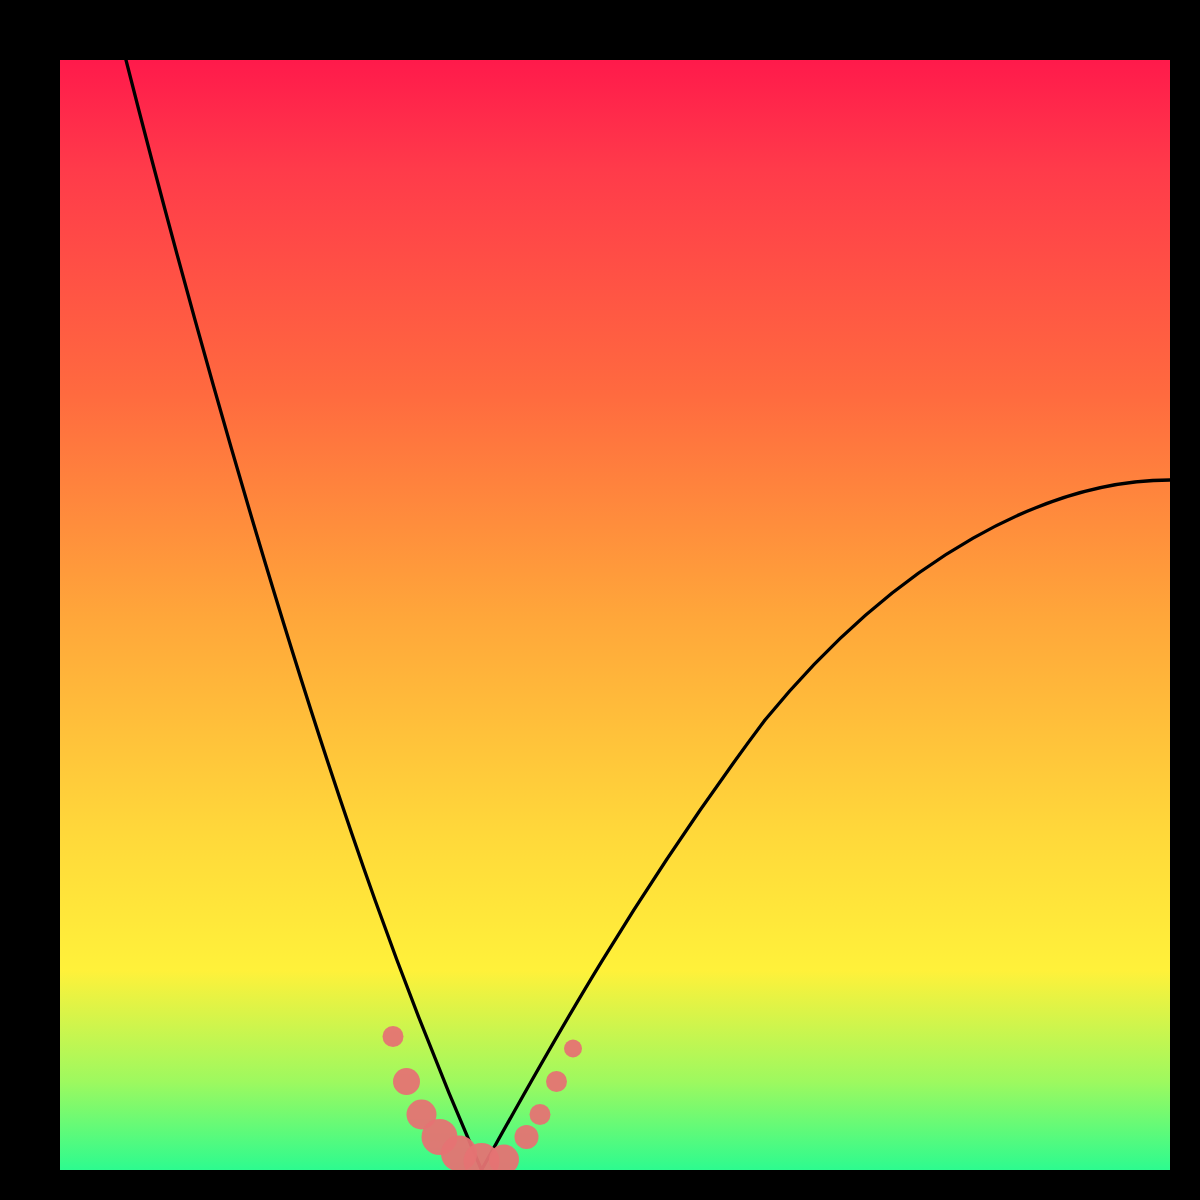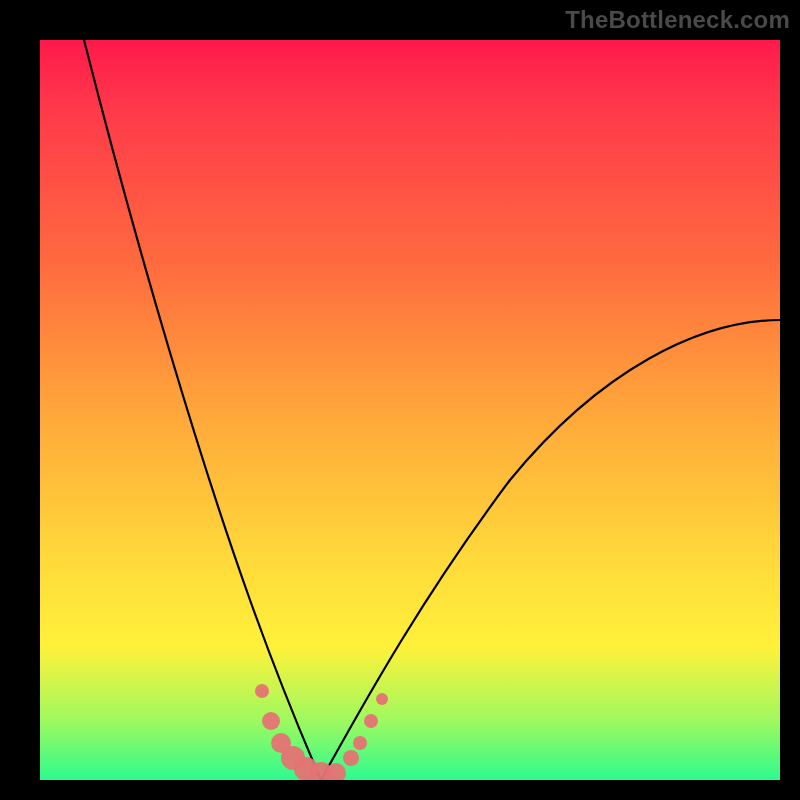--- a/index.html
+++ b/index.html
@@ -89,14 +89,13 @@
         <circle class="dot" cx="296" cy="733" r="10"></circle>
         <circle class="dot" cx="311" cy="718" r="8"></circle>
         <circle class="dot" cx="320" cy="703" r="7"></circle>
         <circle class="dot" cx="331" cy="681" r="7"></circle>
         <circle class="dot" cx="342" cy="659" r="6"></circle>
       </g>
     </svg>
 
   </div>
 
-  <div class="watermark">TheBottleneck.com</div>
 </div>
 
 </body></html>

